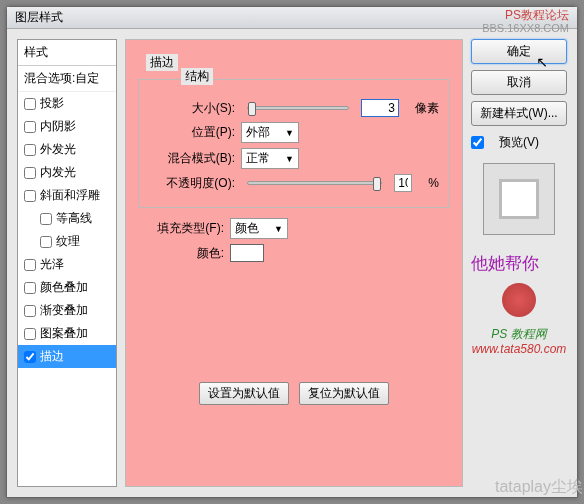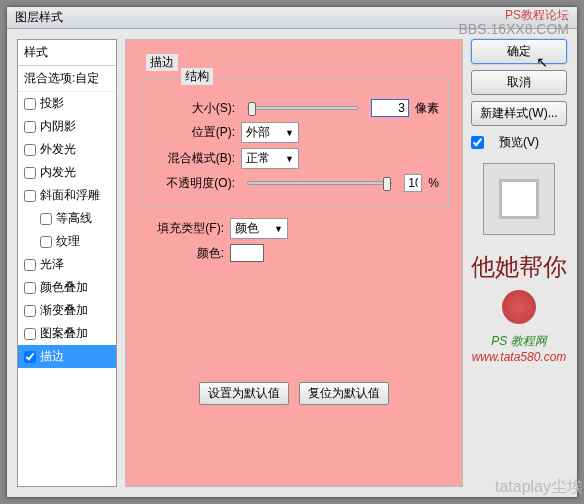--- a/index.html
+++ b/index.html
@@ -1,51 +1,51 @@
 <!DOCTYPE html>
 <html><head>
 <meta charset="utf-8">
 <style>
 * { box-sizing: border-box; margin: 0; padding: 0; font-family: "Microsoft YaHei", SimSun, sans-serif; font-size: 12px; }
 body { background: #888; width: 584px; height: 504px; overflow: hidden; position: relative; }
 .window { position: absolute; left: 6px; top: 6px; right: 6px; bottom: 6px; background: #e8e8e8; border: 1px solid #666; border-radius: 4px 4px 0 0; box-shadow: 0 0 4px rgba(0,0,0,0.3); display: flex; flex-direction: column; }
 .titlebar { height: 22px; background: linear-gradient(#ecedee, #d4d8dc); border-bottom: 1px solid #aaa; display: flex; align-items: center; padding: 0 8px; position: relative; }
 .watermark-tr { position: absolute; right: 8px; top: 2px; color: #c44; font-size: 10px; text-align: right; line-height: 1.1; }
-.watermark-tr .sub { color: #999; font-size: 14px; }
+.watermark-tr .sub { color: #999; font-size: 11px; }
 .content { flex: 1; display: flex; padding: 10px; gap: 8px; }
 .stylelist { width: 100px; background: #fff; border: 1px solid #999; display: flex; flex-direction: column; }
 .stylelist .hdr { padding: 4px 6px; border-bottom: 1px solid #ccc; font-weight: normal; }
 .stylelist .blend { padding: 4px 6px; border-bottom: 1px solid #eee; }
 .style-item { display: flex; align-items: center; padding: 3px 6px; gap: 4px; cursor: default; }
 .style-item.indent { padding-left: 22px; }
 .style-item input[type=checkbox] { width: 12px; height: 12px; }
 .style-item.selected { background: #3399ff; color: #fff; }
 .mainpanel { flex: 1; background: #fca5a5; border: 1px solid #bbb; padding: 8px 12px; position: relative; }
 .fieldset-label { position: relative; top: 6px; left: 8px; background: #e8e8e8; padding: 0 4px; display: inline-block; z-index: 1; }
 .fieldset-box { border: 1px solid #bbb; padding: 14px 10px 10px 10px; margin-bottom: 10px; }
 .row { display: flex; align-items: center; margin: 5px 0; gap: 6px; }
 .row .lbl { width: 86px; text-align: right; }
 .slider { flex: 1; height: 4px; background: #ccc; border: 1px solid #999; border-radius: 2px; position: relative; margin: 0 6px; }
 .slider .thumb { position: absolute; top: -5px; width: 8px; height: 14px; background: #eee; border: 1px solid #666; border-radius: 2px; }
 .numfield { width: 38px; border: 1px solid #2a6dd0; background: #fff; text-align: right; padding: 1px 3px; }
 .numfield2 { width: 18px; border: 1px solid #999; background: #fff; text-align: right; padding: 1px 3px; }
-.unit { margin-left: 0; }
+.unit { margin-left: 10px; }
 .select { display: inline-flex; align-items: center; border: 1px solid #999; background: #fff; padding: 1px 4px; min-width: 58px; }
 .select .arrow { margin-left: auto; font-size: 9px; }
 .color-swatch { width: 34px; height: 18px; border: 1px solid #666; background: #fff; display: inline-block; }
 .btnrow { display: flex; gap: 10px; justify-content: center; margin-top: 8px; }
 .btn-inline { border: 1px solid #888; background: linear-gradient(#fafafa,#e0e0e0); padding: 2px 8px; border-radius: 2px; cursor: default; }
 .rightcol { width: 96px; display: flex; flex-direction: column; gap: 6px; align-items: stretch; }
 .btn { border: 1px solid #888; background: linear-gradient(#fafafa,#e0e0e0); padding: 3px 0; border-radius: 3px; text-align: center; cursor: default; position: relative; }
 .btn.ok { box-shadow: 0 0 2px #6af; border-color: #4a90e2; }
 .cursor { position: absolute; right: 18px; top: 14px; font-size: 14px; pointer-events: none; }
 .prev-row { display: flex; align-items: center; gap: 15px; padding: 2px 0; }
 .preview-box { width: 72px; height: 72px; border: 1px solid #999; background: #e0e0e0; margin: 4px auto; display: flex; align-items: center; justify-content: center; }
 .preview-box .inner { width: 40px; height: 40px; border: 3px solid #bbb; background: #fff; }
-.watermark-calli { margin-top: 10px; text-align: center; font-family: "STKaiti","KaiTi",cursive; font-size: 24px; color: #7f1d1d; line-height: 1.05; }
+.watermark-calli { margin-top: 10px; text-align: left; font-family: "STKaiti","KaiTi",cursive; font-size: 17px; color: #a21caf; line-height: 1.05; }
 .watermark-seal { width: 34px; height: 34px; margin: 4px auto; background: radial-gradient(circle,#d33,#a11); border-radius: 50%; opacity: 0.8; }
 .watermark-foot { text-align: center; color: #2a8a2a; font-size: 11px; font-style: italic; line-height: 1.3; }
 .watermark-foot .url { color: #c33; }
 .bottom-watermark { position: absolute; right: 1px; bottom: 6px; color: #bbb; font-size: 16px; }
 </style>
 </head>
 <body>
 
 <div class="window">
   <div class="titlebar">

